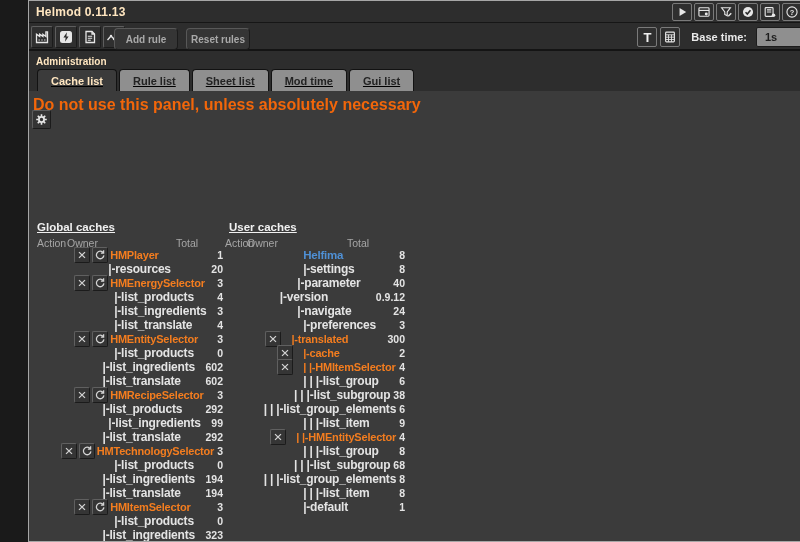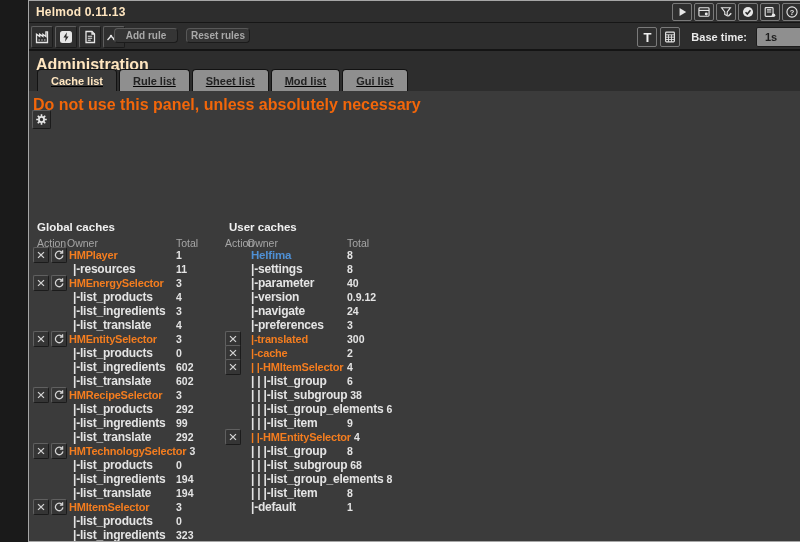--- a/index.html
+++ b/index.html
@@ -18,61 +18,61 @@
   }
   .tb-btn svg { display:block; }
   
   #toolbar { position:absolute; top:23px; left:0; right:0; height:27px; background:#2d2d2d; border-bottom:2px solid #141414; }
   #nav-buttons { position:absolute; left:2px; top:2px; display:flex; gap:2px; }
   .nav-btn {
     width:22px; height:22px; background:#2f2f2f; border:1px solid; border-color:#5e5e5e #1b1b1b #1b1b1b #5e5e5e;
     border-radius:2px; display:flex; align-items:center; justify-content:center; padding:0; cursor:pointer;
   }
   .push-btn {
-    position:absolute; top:4px; height:15px; background:#353535; border:1px solid; border-color:#585858 #1b1b1b #1b1b1b #585858;
+    position:absolute; top:4px; height:22px; background:#353535; border:1px solid; border-color:#585858 #1b1b1b #1b1b1b #585858;
     border-radius:4px; color:#a9a9a9; font-size:10px; font-weight:bold; font-family:inherit; cursor:pointer;
   }
   #add-rule-btn { left:85px; width:64px; }
   #reset-rules-btn { left:157px; width:64px; }
   #toolbar-right { position:absolute; right:4px; top:3px; display:flex; align-items:center; gap:3px; }
   .sq-btn {
     width:20px; height:20px; background:#2f2f2f; border:1px solid #7a7a7a; border-radius:2px;
     display:flex; align-items:center; justify-content:center; color:#efefef; font-weight:bold; font-size:13px;
     font-family:inherit; padding:0; cursor:pointer;
   }
   #base-time-label { color:#e9e9e9; font-size:11px; font-weight:bold; margin:0 6px 0 8px; }
   #base-time-dropdown {
     position:relative; width:67px; height:20px; background:#8f8f8f; border:1px solid #1c1c1c; border-radius:2px; cursor:pointer;
   }
   #base-time-value { position:absolute; left:8px; top:3px; font-size:11px; font-weight:bold; color:#1e1e1e; }
   #base-time-arrow { position:absolute; right:6px; top:8px; width:0; height:0; border-left:4px solid transparent; border-right:4px solid transparent; border-top:5px solid #2a2a2a; }
   
-  #admin-title { position:absolute; left:7px; top:55px; font-size:16px; font-weight:bold; color:var(--tan); }
+  #admin-title { position:absolute; left:7px; top:55px; font-size:10px; font-weight:bold; color:var(--tan); }
   #tabs { position:absolute; left:8px; top:68px; display:flex; gap:2px;text-decoration:underline; }
   .tab {
     height:22px; padding:0 13px; line-height:20px; font-size:11px; font-weight:bold; font-family:inherit;
     border:1px solid #121212; border-bottom:none; border-radius:4px 4px 0 0; background:#8f8f8f; color:#232323; cursor:pointer;
   }
   .tab.active { background:#3b3b3b; color:var(--tan); }
   #content { position:absolute; left:0; right:0; top:90px; bottom:0; background:#3b3b3b; }
   #warning { position:absolute; left:4px; top:5px; font-size:16px; font-weight:bold; color:var(--warning); }
   #gear-btn {
     position:absolute; left:3px; top:19px; width:19px; height:19px; background:#343434;
     border:1px solid; border-color:#5e5e5e #1b1b1b #1b1b1b #5e5e5e; border-radius:2px;
     display:flex; align-items:center; justify-content:center; padding:0; cursor:pointer;
   }
   
   .cache-table { position:absolute; top:130px; }
   #global-table { left:4px; width:190px; }
   #user-table { left:196px; width:180px; }
-  .table-title { position:absolute; left:4px; top:0; font-size:11.5px; font-weight:bold; color:#f0f0f0; white-space:nowrap; }
+  .table-title { position:absolute; left:4px; top:0; font-size:11.5px; font-weight:bold; color:#f0f0f0; white-space:nowrap;text-decoration:underline; }
   .table-header { position:absolute; top:16px; left:0; right:0; height:12px; font-size:10.5px; color:#a6a6a6; }
   .table-header span { position:absolute; top:0; white-space:nowrap; }
   .rows { position:absolute; top:27px; left:0; right:0; }
-  .row { display:flex; align-items:center; height:14px; position:relative; }
+  .row { display:flex; align-items:center; height:14px; position:relative;justify-content:flex-end; }
   .cell-actions { flex:none; display:flex; gap:2px; align-items:center; }
   #global-table .cell-actions { width:36px; }
   #user-table .cell-actions { width:26px; }
   .act-btn {
     width:16px; height:16px; flex:none; background:#353535; border:1px solid; border-color:#606060 #1b1b1b #1b1b1b #606060;
     border-radius:2px; display:flex; align-items:center; justify-content:center; padding:0; cursor:pointer; margin-top:-1px;
   }
   .owner { white-space:nowrap; font-size:12px; font-weight:bold; color:#e4e4e4; letter-spacing:-0.2px; padding-right:3px; }
   #global-table .owner { min-width:107px; }
   #user-table .owner { min-width:96px; }
@@ -204,21 +204,21 @@
         <span id="base-time-arrow"></span>
       </div>
     </div>
   </div>
 
   <span id="admin-title">Administration</span>
   <div id="tabs">
       <button class="tab active">Cache list</button>
       <button class="tab">Rule list</button>
       <button class="tab">Sheet list</button>
-      <button class="tab">Mod list</button>
+      <button class="tab">Mod time</button>
       <button class="tab">Gui list</button>
     </div>
 
   <div id="content">
     <span id="warning">Do not use this panel, unless absolutely necessary</span>
     <button id="gear-btn">
         <span style="display: flex;">
           <svg width="13" height="13" viewBox="0 0 16 16" fill="none" stroke="#e6e6e6" stroke-width="1.3">
             <circle cx="8" cy="8" r="3.2" stroke-width="2.2"></circle>
             <path d="M8 1.5v2.6M8 11.9v2.6M1.5 8h2.6M11.9 8h2.6M3.4 3.4l1.9 1.9M10.7 10.7l1.9 1.9M12.6 3.4l-1.9 1.9M5.3 10.7l-1.9 1.9" stroke-width="2"></path>
@@ -251,21 +251,21 @@
                   </svg>
                 </span>
               </button>
             </span>
             <span class="owner">HMPlayer</span>
             <span class="total">1</span>
           </div>
           <div class="row sub">
             <span class="cell-actions"></span>
             <span class="owner">|-resources</span>
-            <span class="total">11</span>
+            <span class="total">20</span>
           </div>
           <div class="row group">
             <span class="cell-actions">
               <button class="act-btn">
                 <span style="display: flex;">
                   <svg width="12" height="12" viewBox="0 0 16 16" fill="none" stroke="#e6e6e6" stroke-width="1.3">
                     <path d="M4 4.2l8 7.6M12 4.2l-8 7.6" stroke="#d4d4d4" stroke-width="1.7"></path>
                   </svg>
                 </span>
               </button>

